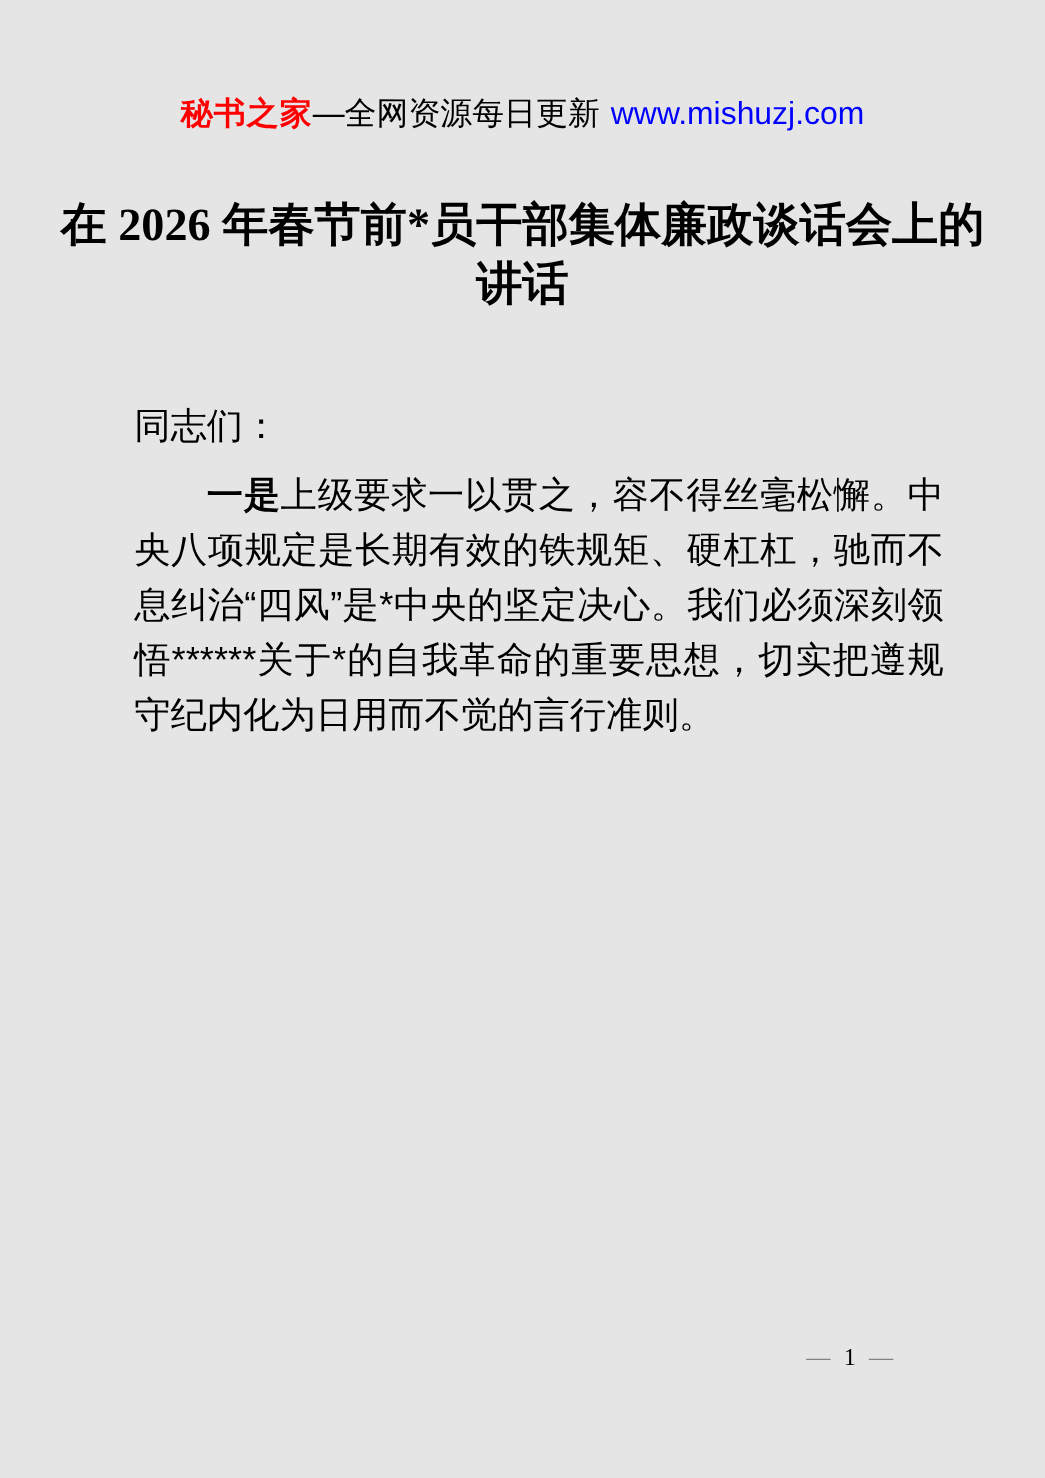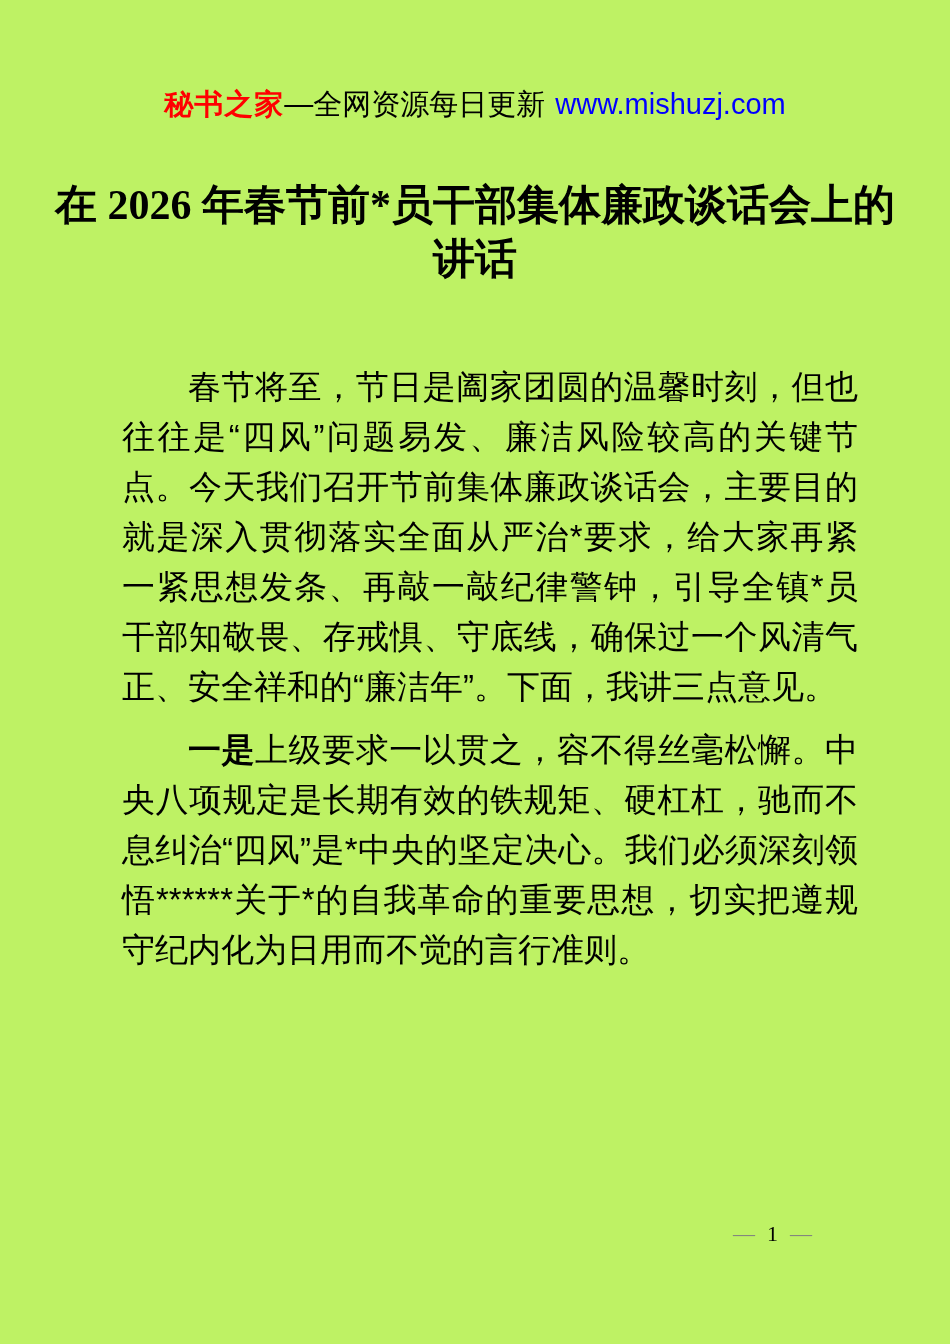--- a/index.html
+++ b/index.html
@@ -8,21 +8,21 @@
     width: 950px;
     height: 1344px;
     background: #ffffff;
     overflow: hidden;
     font-family: "Liberation Sans", sans-serif;
   }
   .page {
     position: relative;
     width: 950px;
     height: 1344px;
-    background: #bef264;
+    background: #e5e5e5;
   }
   .header {
     position: absolute;
     top: 86px;
     left: 0;
     width: 100%;
     text-align: center;
     font-size: 29px;
     line-height: 36px;
     white-space: nowrap;
@@ -98,21 +98,21 @@
 
 <div class="page">
 
   <div class="header">
     <span class="brand">秘书之家</span><span class="tagline">—全网资源每日更新</span><a class="url" href="#">www.mishuzj.com</a>
   </div>
 
   <h1 class="doc-title">在 2026 年春节前*员干部集体廉政谈话会上的讲话</h1>
 
   <div class="content">
-    <p class="para">春节将至，节日是阖家团圆的温馨时刻，但也往往是“四风”问题易发、廉洁风险较高的关键节点。今天我们召开节前集体廉政谈话会，主要目的就是深入贯彻落实全面从严治*要求，给大家再紧一紧思想发条、再敲一敲纪律警钟，引导全镇*员干部知敬畏、存戒惧、守底线，确保过一个风清气正、安全祥和的“廉洁年”。下面，我讲三点意见。</p>
+    <p class="salutation">同志们：</p>
     <p class="para"><span class="lead-bold">一是</span><span>上级要求一以贯之，容不得丝毫松懈。中央八项规定是长期有效的铁规矩、硬杠杠，驰而不息纠治“四风”是*中央的坚定决心。我们必须深刻领悟******关于*的自我革命的重要思想，切实把遵规守纪内化为日用而不觉的言行准则。</span></p>
   </div>
 
   <div class="footer">
     <span class="dash">—</span><span class="num">1</span><span class="dash">—</span>
   </div>
 
 </div>
 
 </body></html>

